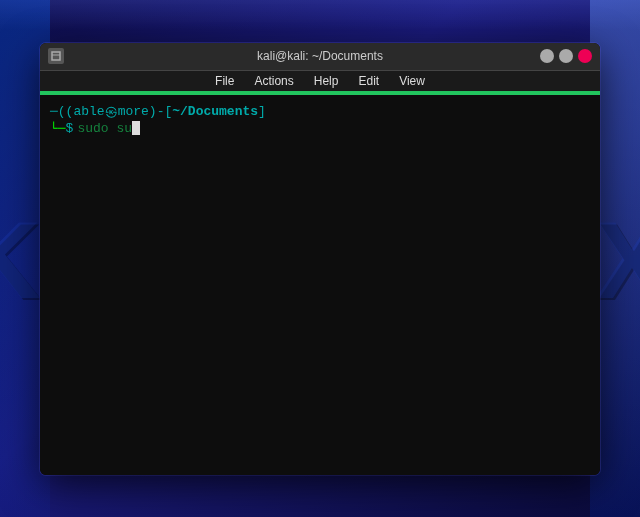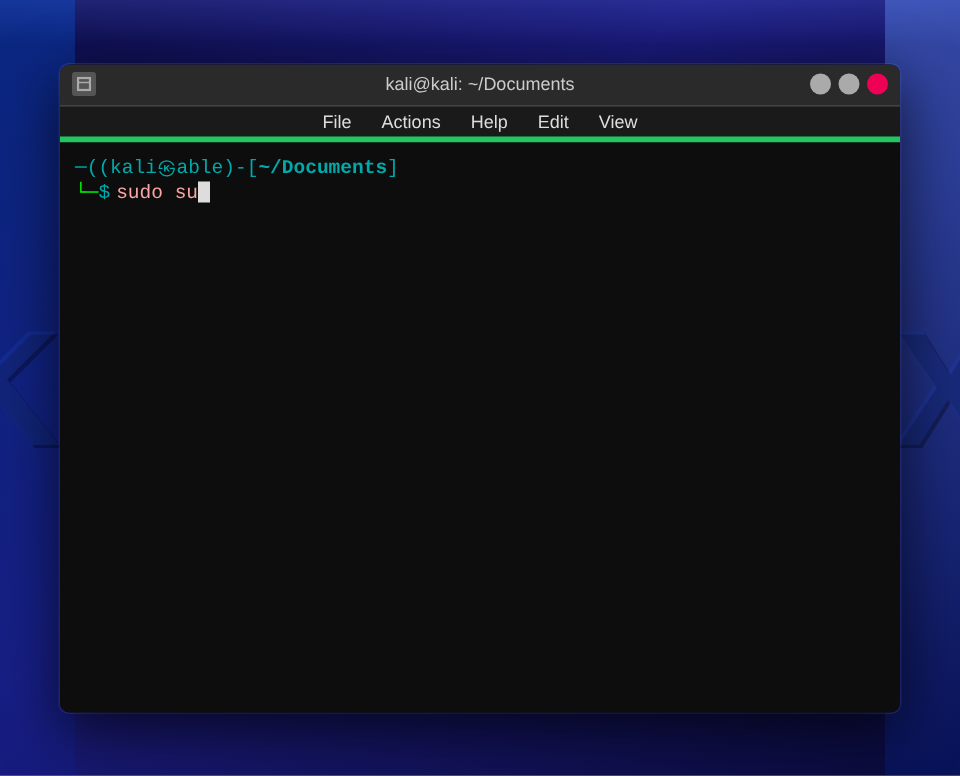--- a/index.html
+++ b/index.html
@@ -209,21 +209,21 @@
       color: #00aaaa;
       margin-right: 4px;
     }
 
     .prompt-arrow {
       color: #00ff00;
       margin-right: 0;
     }
 
     .command-text {
-      color: #fca5a5;
+      color: #15803d;
     }
 
     .cursor {
       display: inline-block;
       width: 8px;
       height: 14px;
       background: #ddd;
       vertical-align: middle;
       animation: blink 1s infinite;
     }
@@ -269,23 +269,23 @@
     <span class="menu-item">File</span>
     <span class="menu-item">Actions</span>
     <span class="menu-item">Help</span>
     <span class="menu-item">Edit</span>
     <span class="menu-item">View</span>
   </div>
 
   <div class="terminal-content">
     <div class="prompt-line top-prompt-line">
       <span class="prompt-bracket-open">─(</span>
-        <span class="prompt-user">(kali</span>
+        <span class="prompt-user">(able</span>
         <span class="prompt-at">㉿</span>
-        <span class="prompt-host">able</span>
+        <span class="prompt-host">more</span>
         <span class="prompt-bracket-close">)-[</span>
         <span class="prompt-path">~/Documents</span>
         <span class="prompt-path-bracket">]</span>
     </div>
     <div class="prompt-line">
       <span class="prompt-arrow">└─</span>
         <span class="prompt-dollar">$</span>
         <span class="command-text">sudo su</span>
         <span class="cursor"></span>
     </div>

